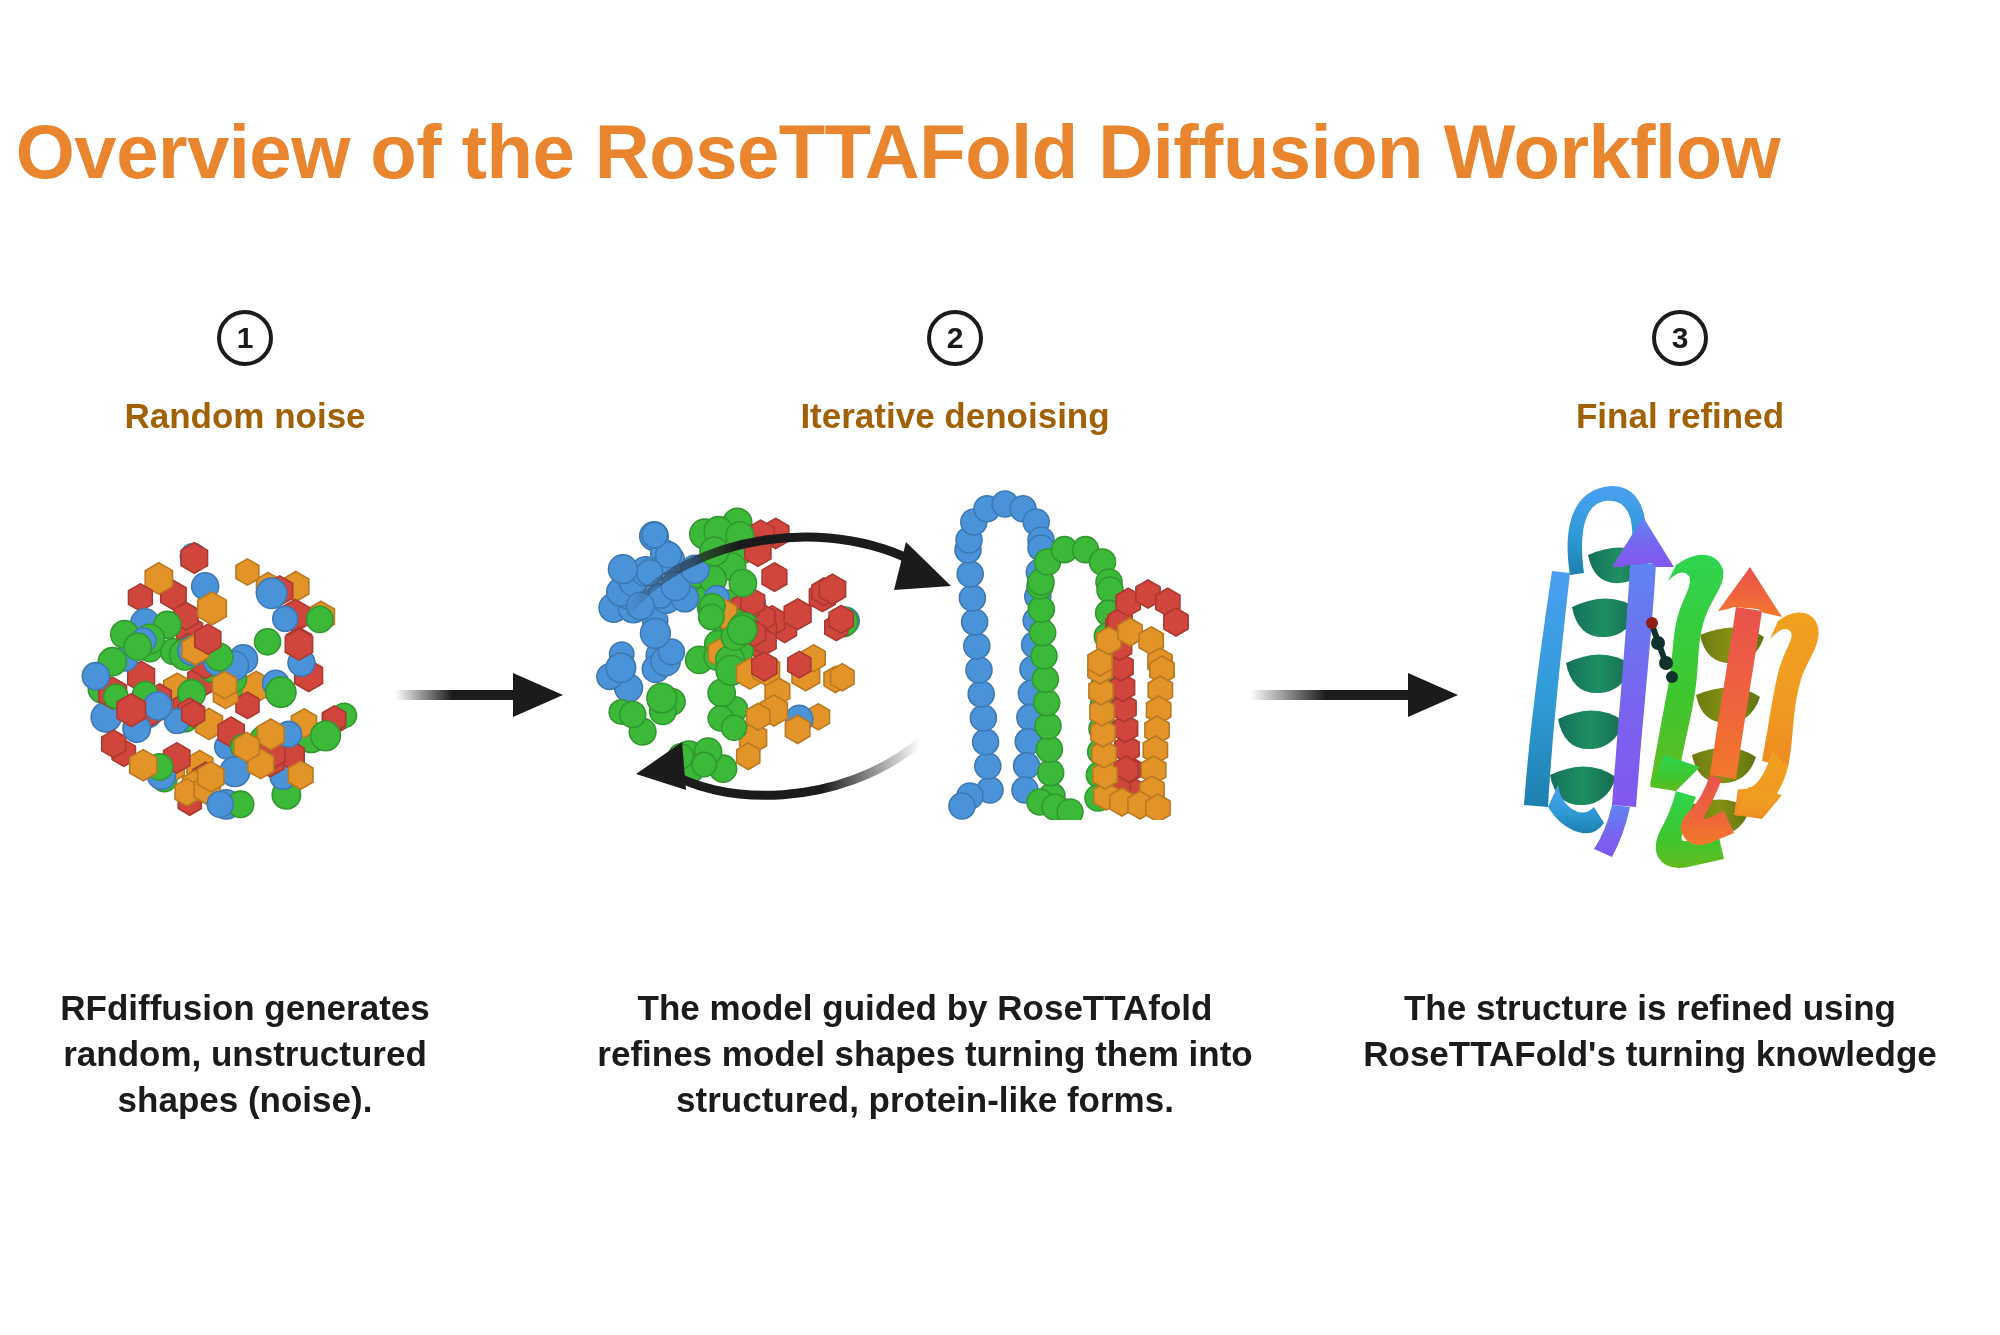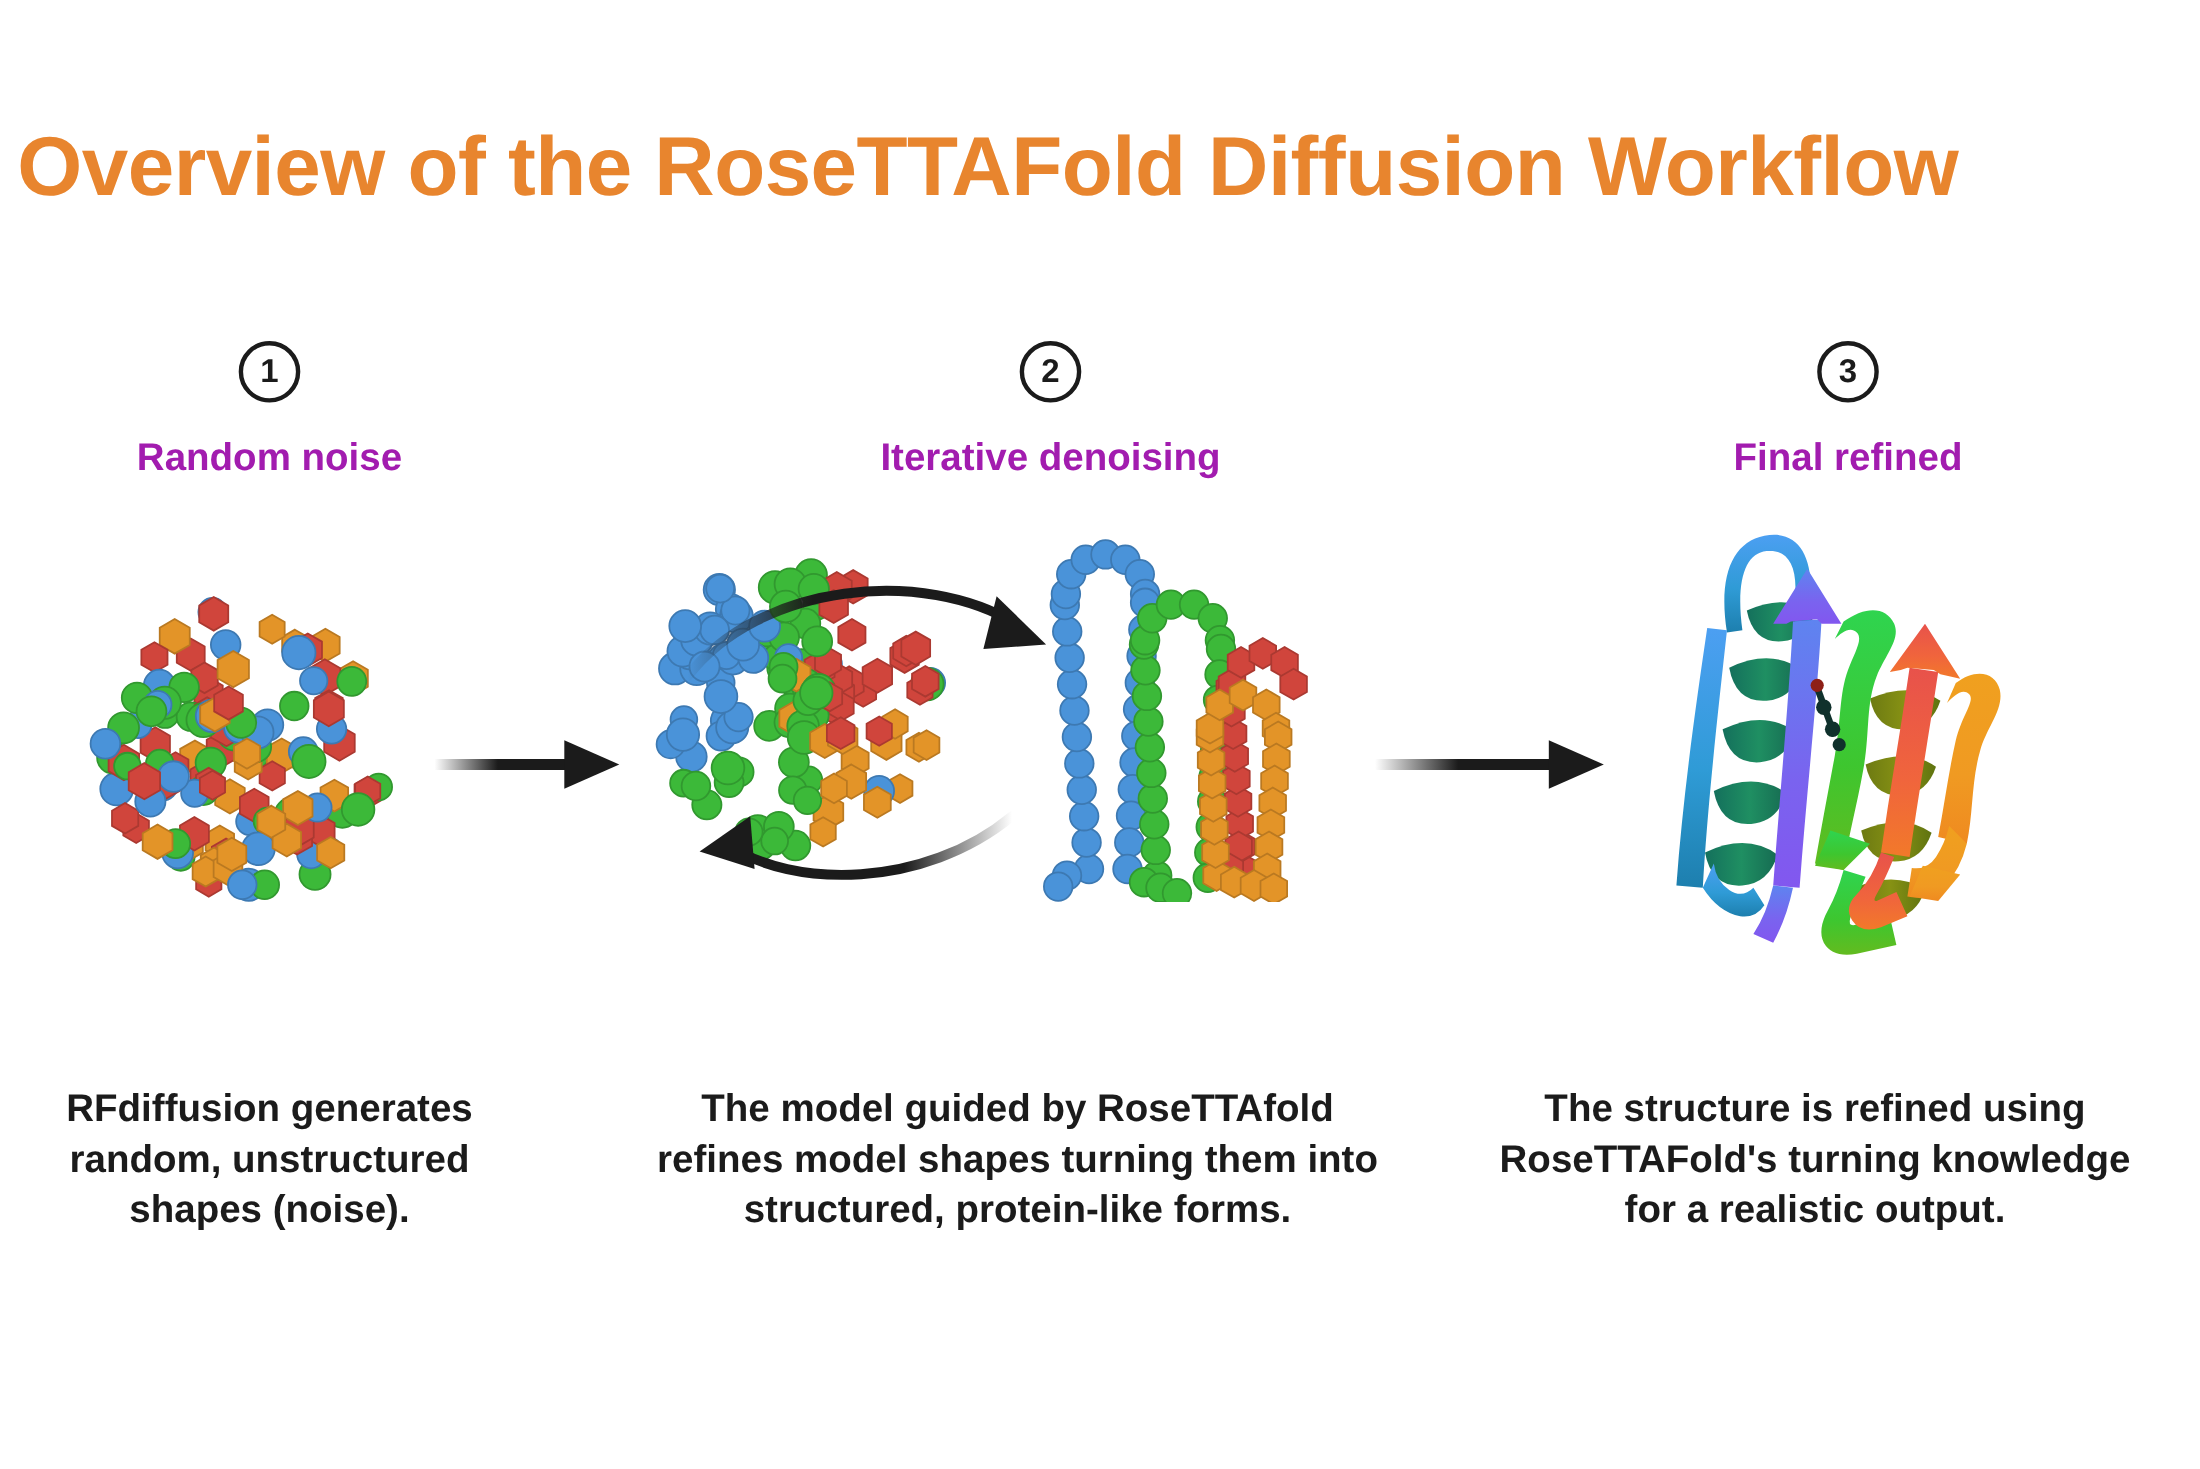--- a/index.html
+++ b/index.html
@@ -52,21 +52,21 @@
     font-weight: 700;
     line-height: 1;
     box-sizing: border-box;
     color: #1b1b1b;
   }
   .step-label {
     margin-top: 30px;
     text-align: center;
     font-size: 35px;
     font-weight: 700;
-    color: #a21caf;
+    color: #a16207;
     white-space: nowrap;
   }
 
   .caption {
     position: absolute;
     top: 985px;
     text-align: center;
     font-size: 35px;
     line-height: 1.32;
     color: #1b1b1b;
@@ -661,14 +661,13 @@
 
 <div class="caption c2">
   <div>The model guided by RoseTTAfold</div>
   <div>refines model shapes turning them into</div>
   <div>structured, protein-like forms.</div>
 </div>
 
 <div class="caption c3">
   <div>The structure is refined using</div>
   <div>RoseTTAFold's turning knowledge</div>
-  <div>for a realistic output.</div>
 </div>
 
 </body></html>

